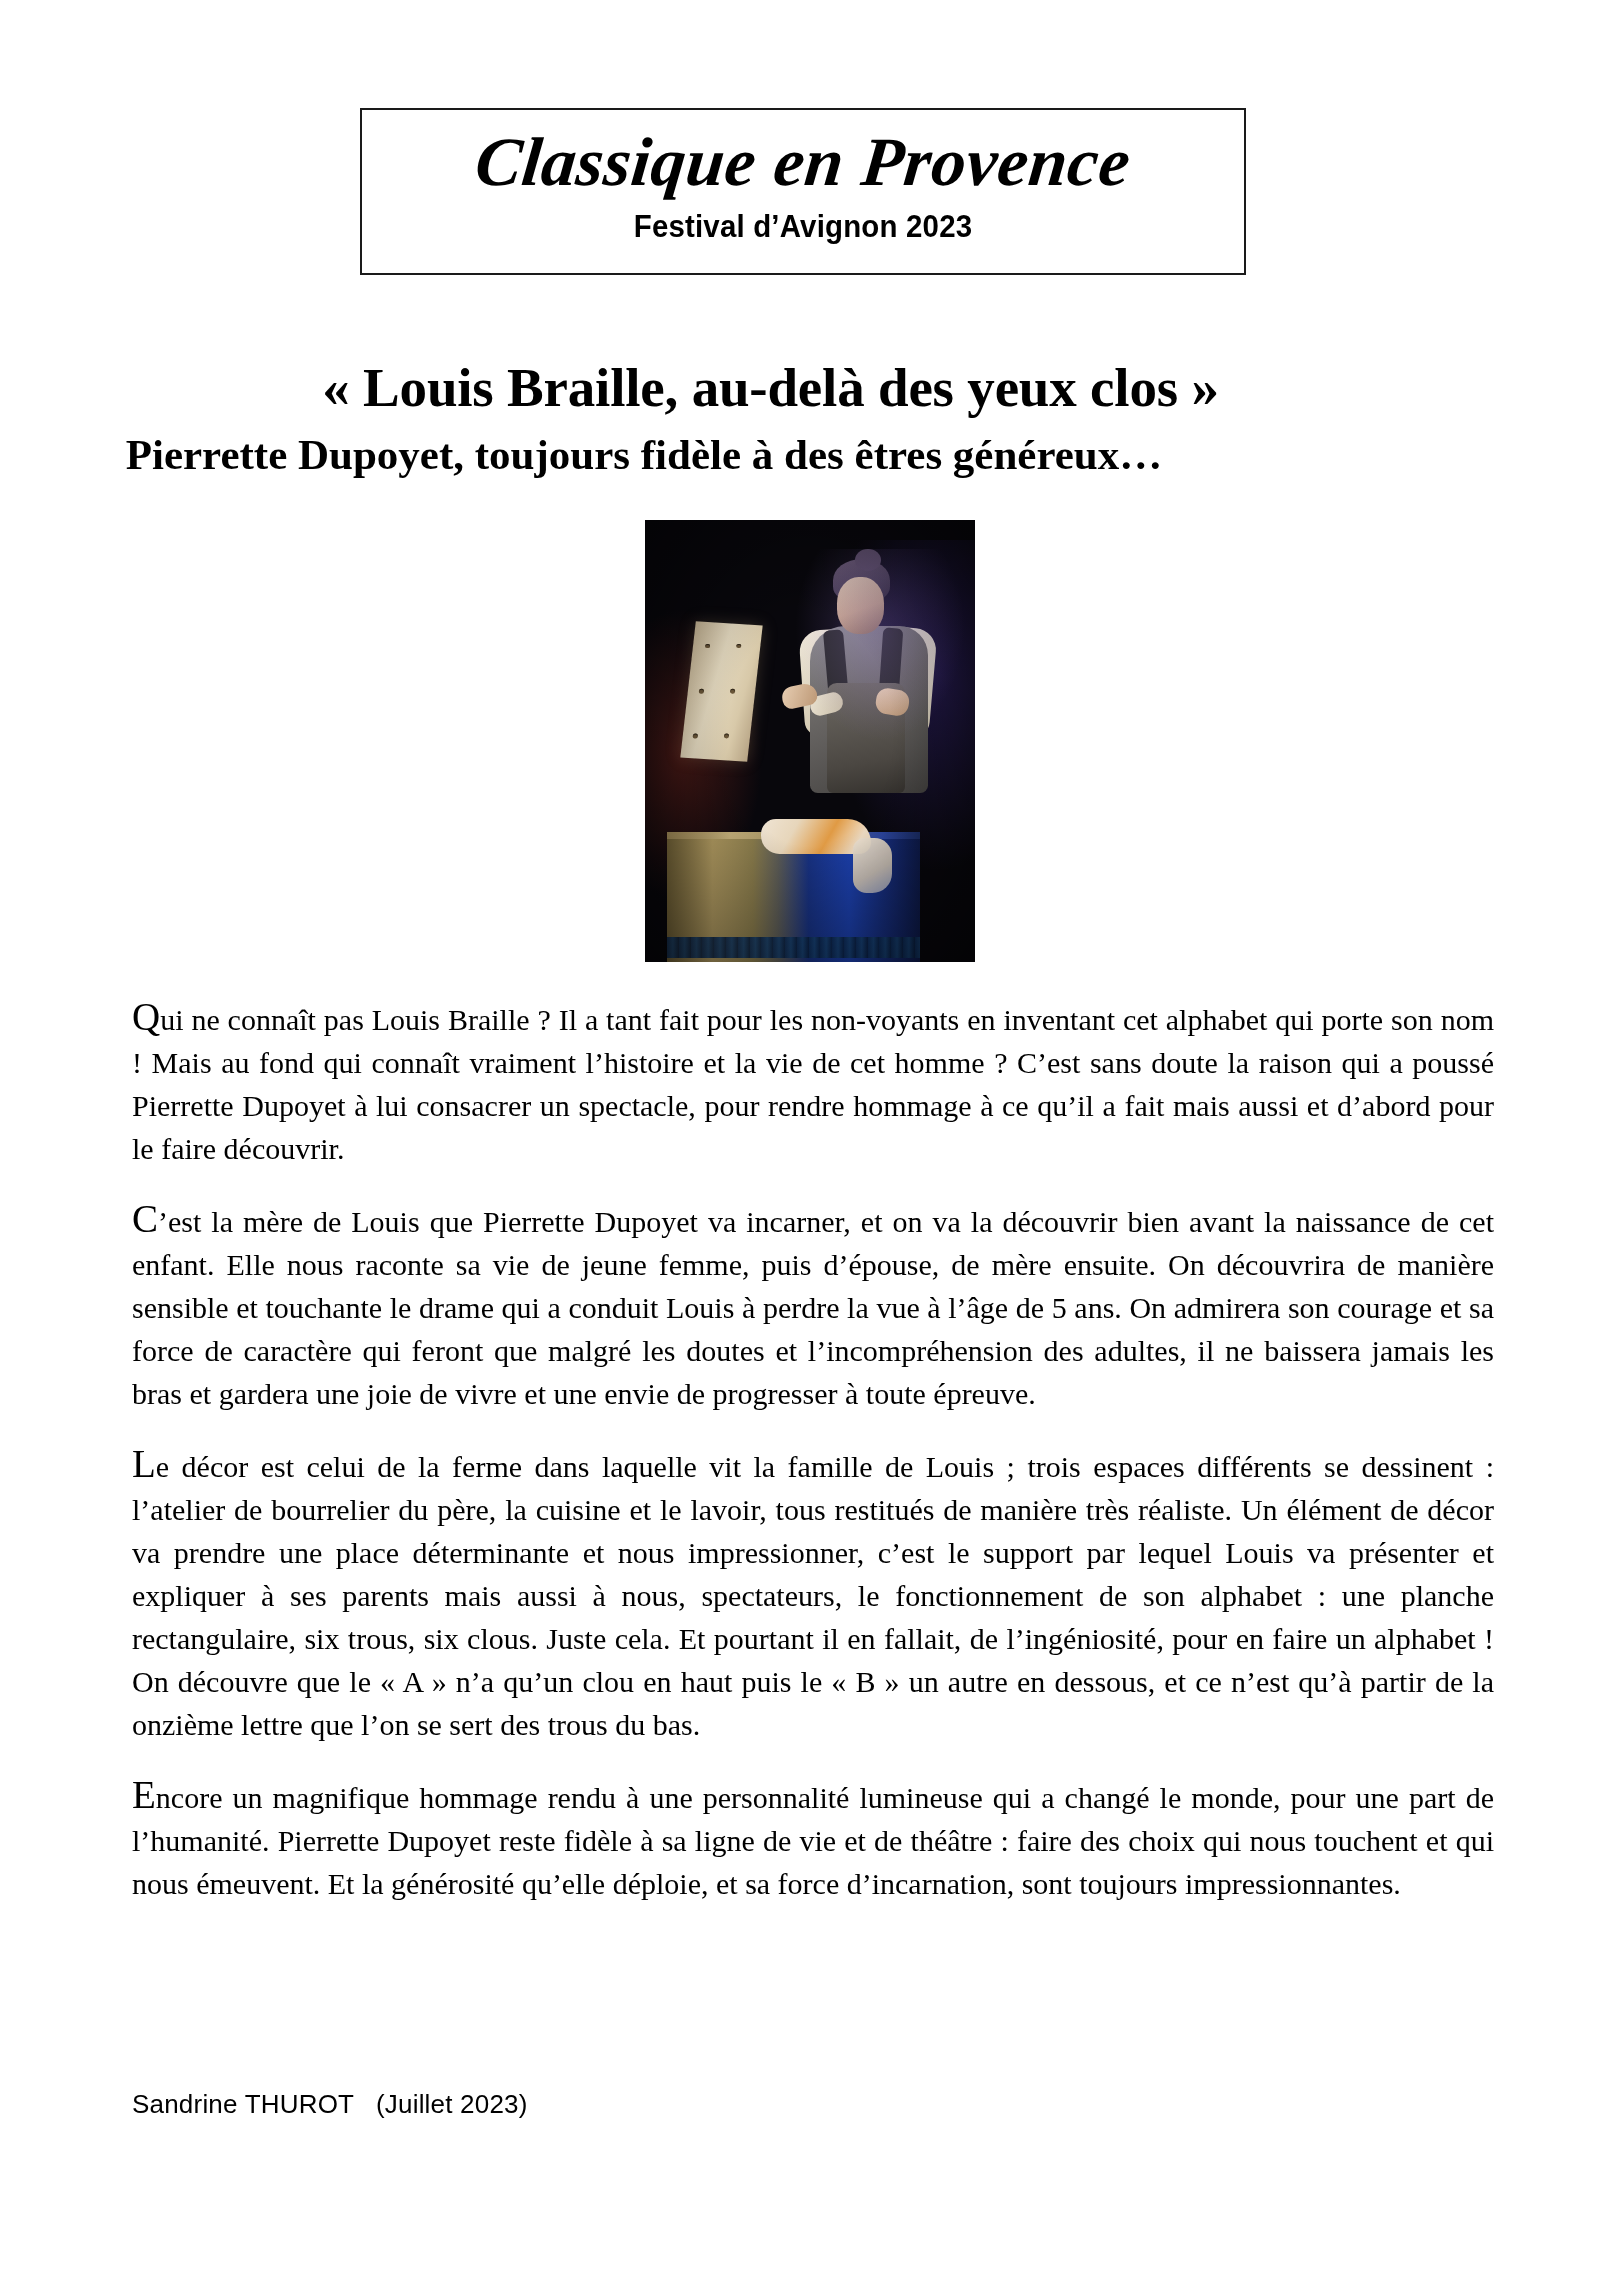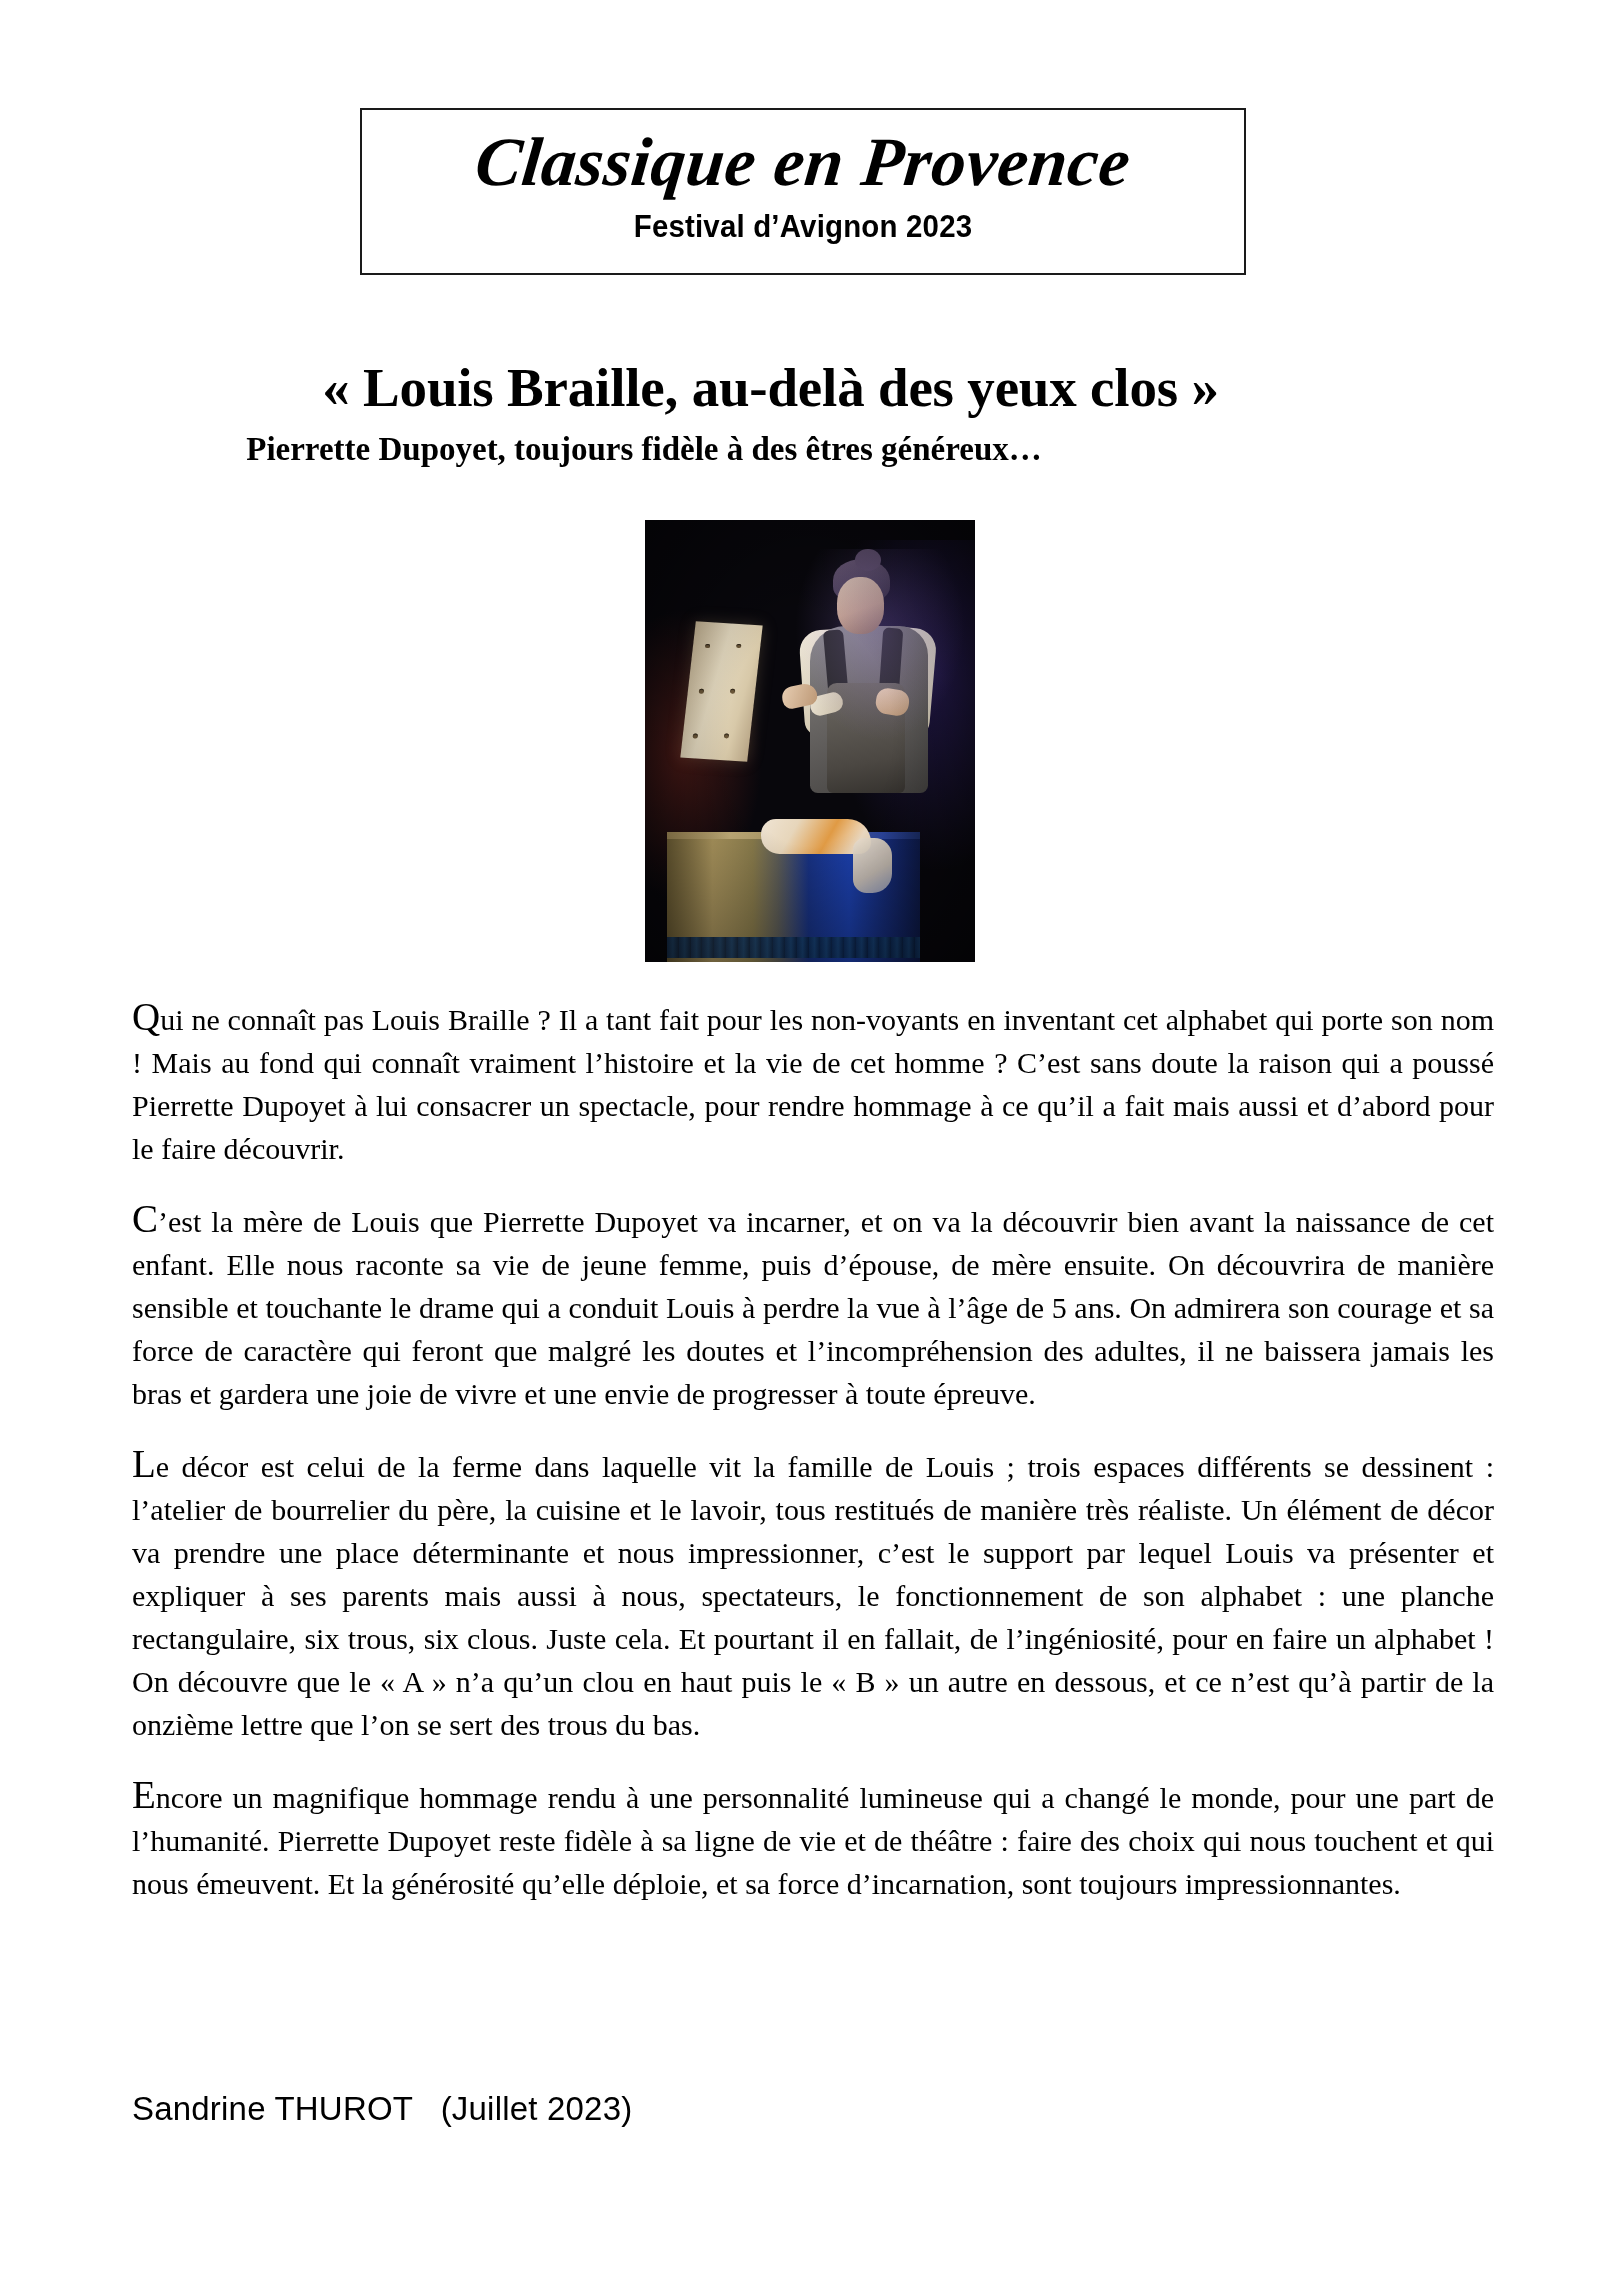--- a/index.html
+++ b/index.html
@@ -70,21 +70,21 @@
     white-space: nowrap;
   }
   .article-subtitle {
     position: absolute;
     left: 0;
     top: 431px;
     width: 1288px;
     text-align: center;
     font-family: "Liberation Serif", serif;
     font-weight: bold;
-    font-size: 33px;
+    font-size: 43px;
     line-height: 1.1;
     white-space: nowrap;
   }
 
   
   .photo-wrap {
     position: absolute;
     left: 645px;
     top: 520px;
     width: 330px;
@@ -291,21 +291,21 @@
   }
   p.para b {
     font-weight: normal;
   }
 
   .signature {
     position: absolute;
     left: 132px;
     top: 2089px;
     font-family: "Liberation Sans", sans-serif;
-    font-size: 33px;
+    font-size: 26px;
     line-height: 1.2;
     letter-spacing: 0.2px;
     white-space: pre;
   }
 </style>
 </head>
 <body>
 
 <div class="page">
 

